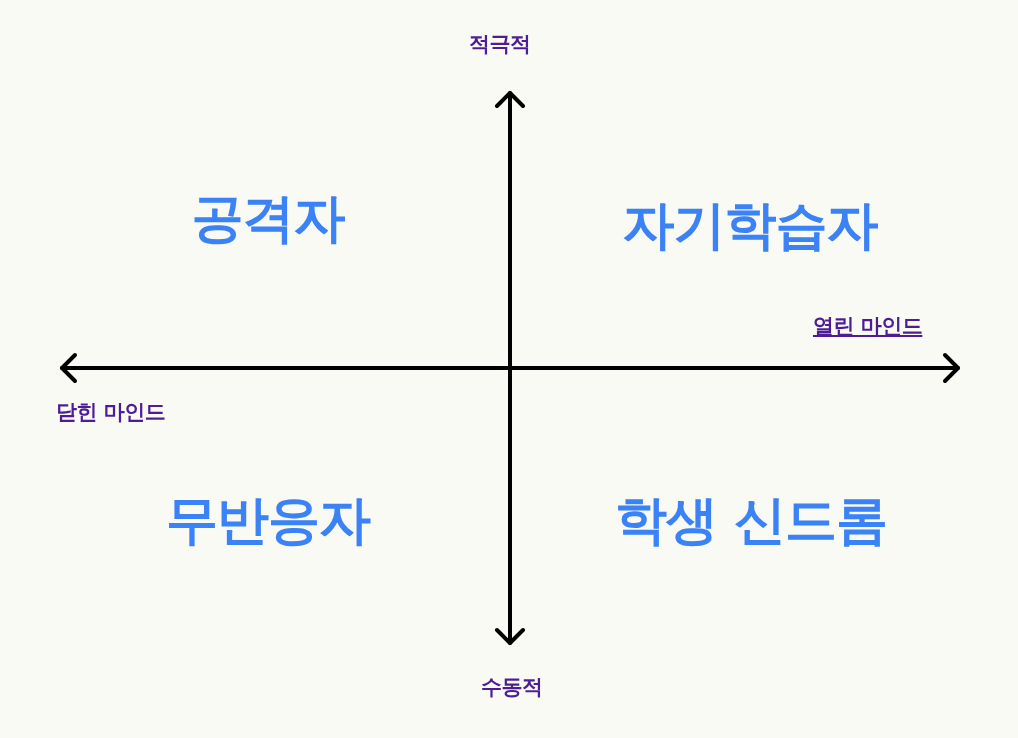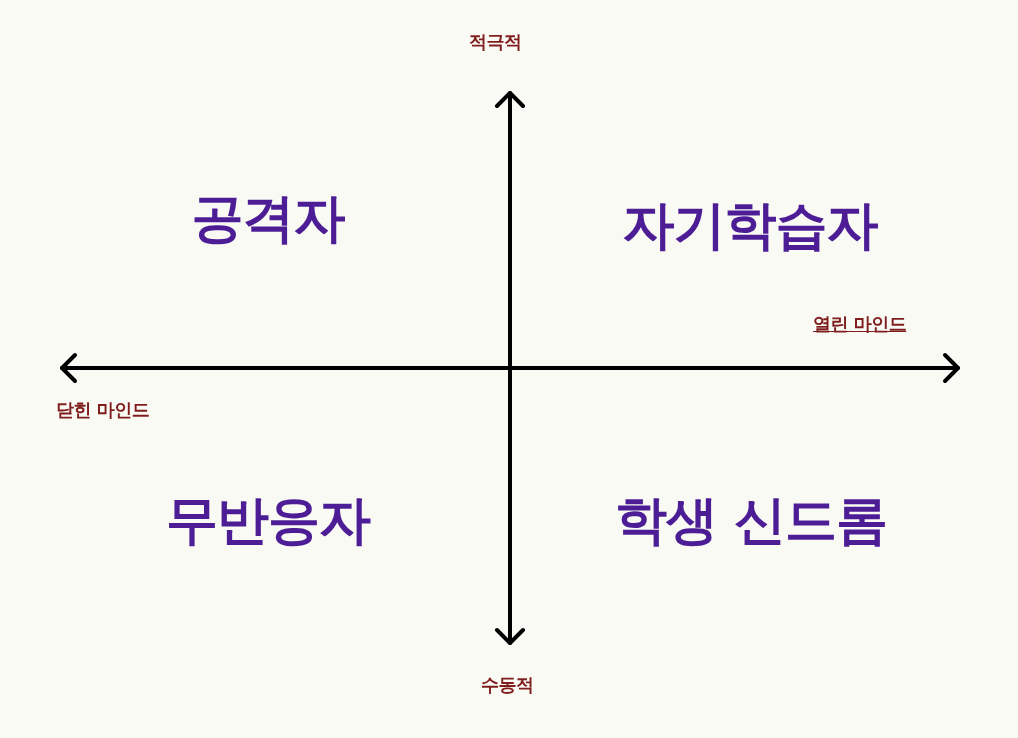--- a/index.html
+++ b/index.html
@@ -6,29 +6,29 @@
     body {
       width: 1018px; height: 738px;
       background: #fafaf5;
       position: relative;
       overflow: hidden;
       font-family: "DejaVu Sans", sans-serif;
     }
     .axes { position: absolute; left: 0; top: 0; }
     .axis-label {
       position: absolute;
-      color: #7f1d1d;
-      font-size: 18px;
+      color: #4c1d95;
+      font-size: 21px;
       font-weight: bold;
       white-space: nowrap;
       letter-spacing: -0.5px;
     }
     .quad-label {
       position: absolute;
-      color: #4c1d95;
+      color: #3b82f6;
       font-size: 52px;
       font-weight: bold;
       white-space: nowrap;
       letter-spacing: -1px;
       transform: translate(-50%, -50%);
     }
   </style>
 </head>
 <body>
 

